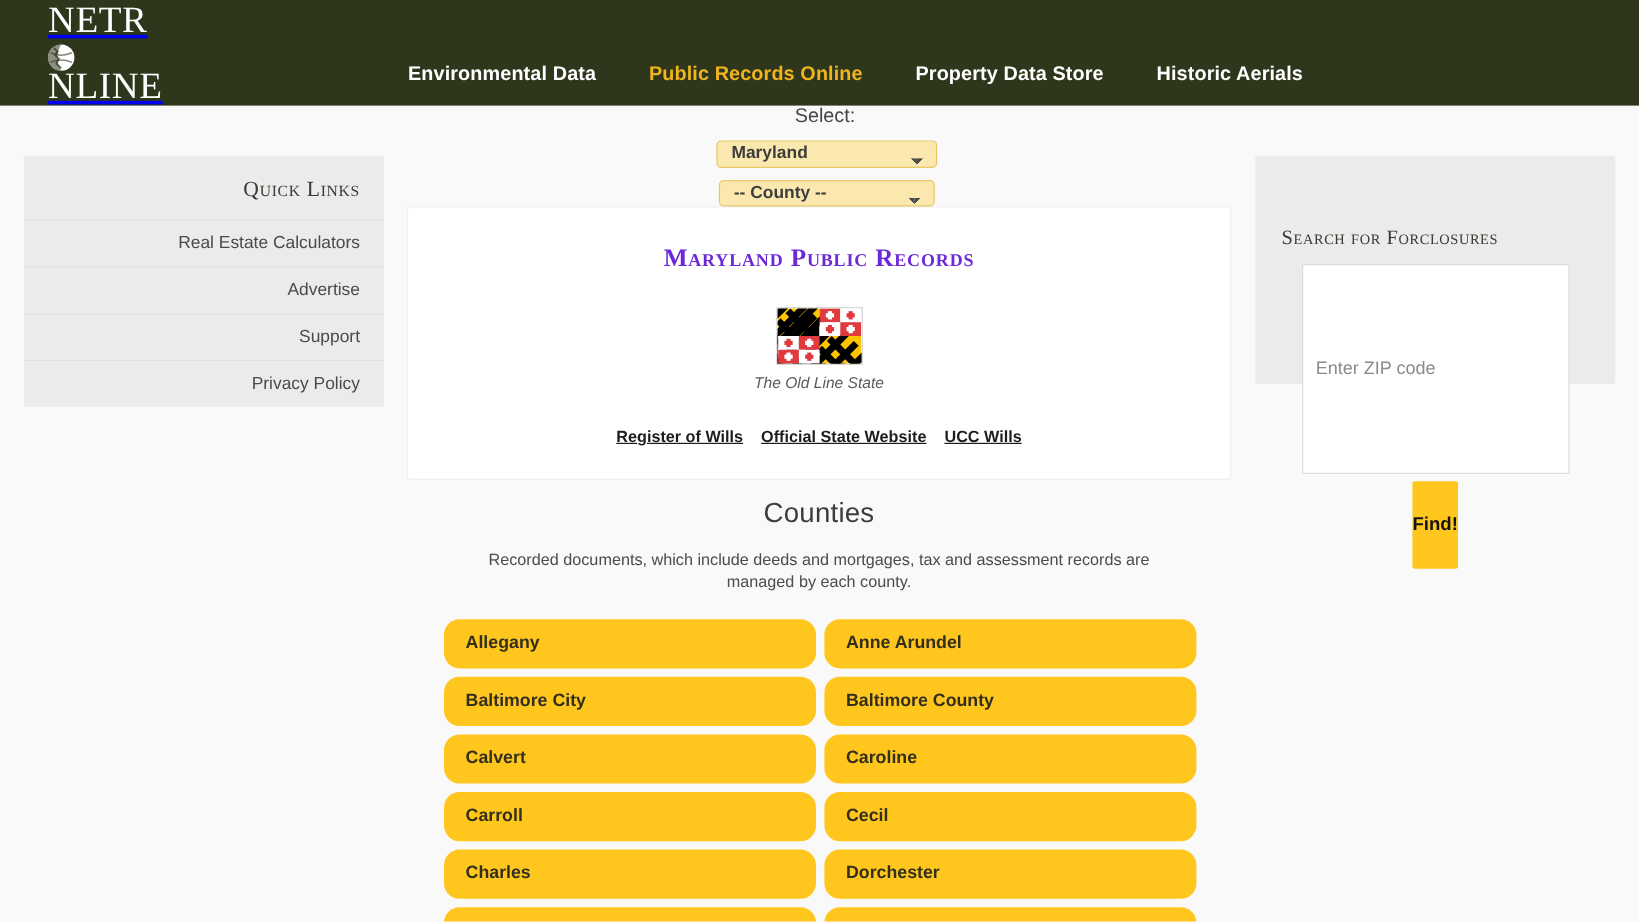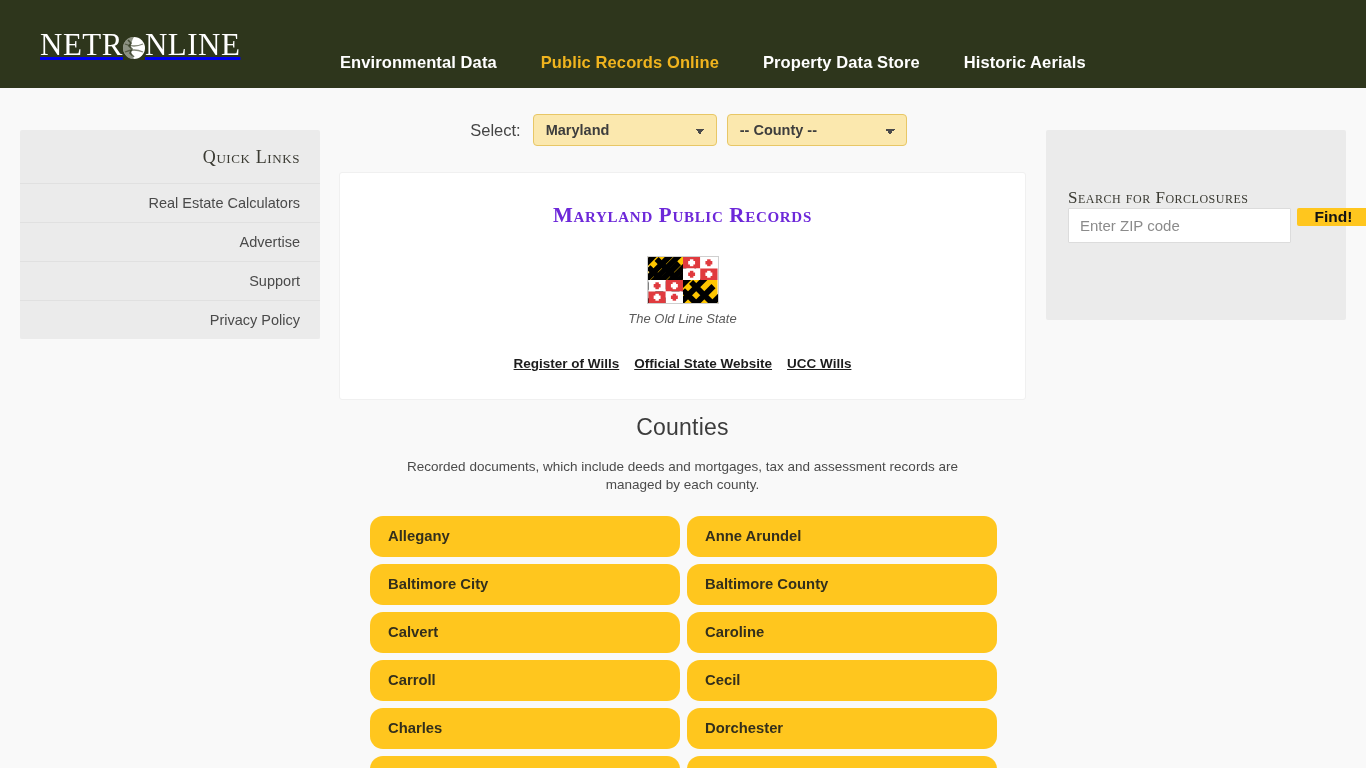--- a/index.html
+++ b/index.html
@@ -29,21 +29,22 @@
   }
   .logo-text {
     font-family: "Liberation Serif", serif;
     color: #ffffff;
     font-size: 31px;
     letter-spacing: 0.5px;
     line-height: 1;
     white-space: nowrap;
     position: relative;
     display: flex;
-    align-items: center;
+    align-items: flex-start;
+    flex-direction: column;
   }
   .logo-globe {
     display: inline-block;
     width: 24px;
     height: 24px;
     margin: 0 -1px;
     position: relative;
     top: 2px;
   }
 
@@ -106,24 +107,24 @@
   .center-col {
     position: absolute;
     left: 339px;
     top: 0;
     width: 687px;
   }
 
   .select-row {
     display: flex;
     align-items: center;
-    justify-content: center;
     gap: 10px;
     height: 84px;
     padding-left: 12px;
+    flex-direction: column;
   }
   .select-label {
     font-size: 16.5px;
     color: #454545;
     margin-right: 2px;
   }
   .styled-select {
     -webkit-appearance: none;
     appearance: none;
     background-color: #fbe8ae;
@@ -248,23 +249,25 @@
     padding: 58px 22px 0 22px;
   }
   .fc-title {
     font-family: "Liberation Serif", serif;
     font-size: 17px;
     color: #3a3a32;
     font-variant: small-caps;
     letter-spacing: 0.5px;
   }
   .fc-form {
-    display: flex;
-    align-items: flex-start;
+    margin-top: 12px;
+    display: flex;
+    align-items: center;
     gap: 6px;
+    flex-direction: column;
   }
   .fc-input {
     flex: 0 0 175px;
     height: 35px;
     border: 1px solid #dcdcdc;
     background: #ffffff;
     font-family: "Liberation Sans", sans-serif;
     font-size: 15px;
     color: #3b3b3b;
     padding: 0 11px;

